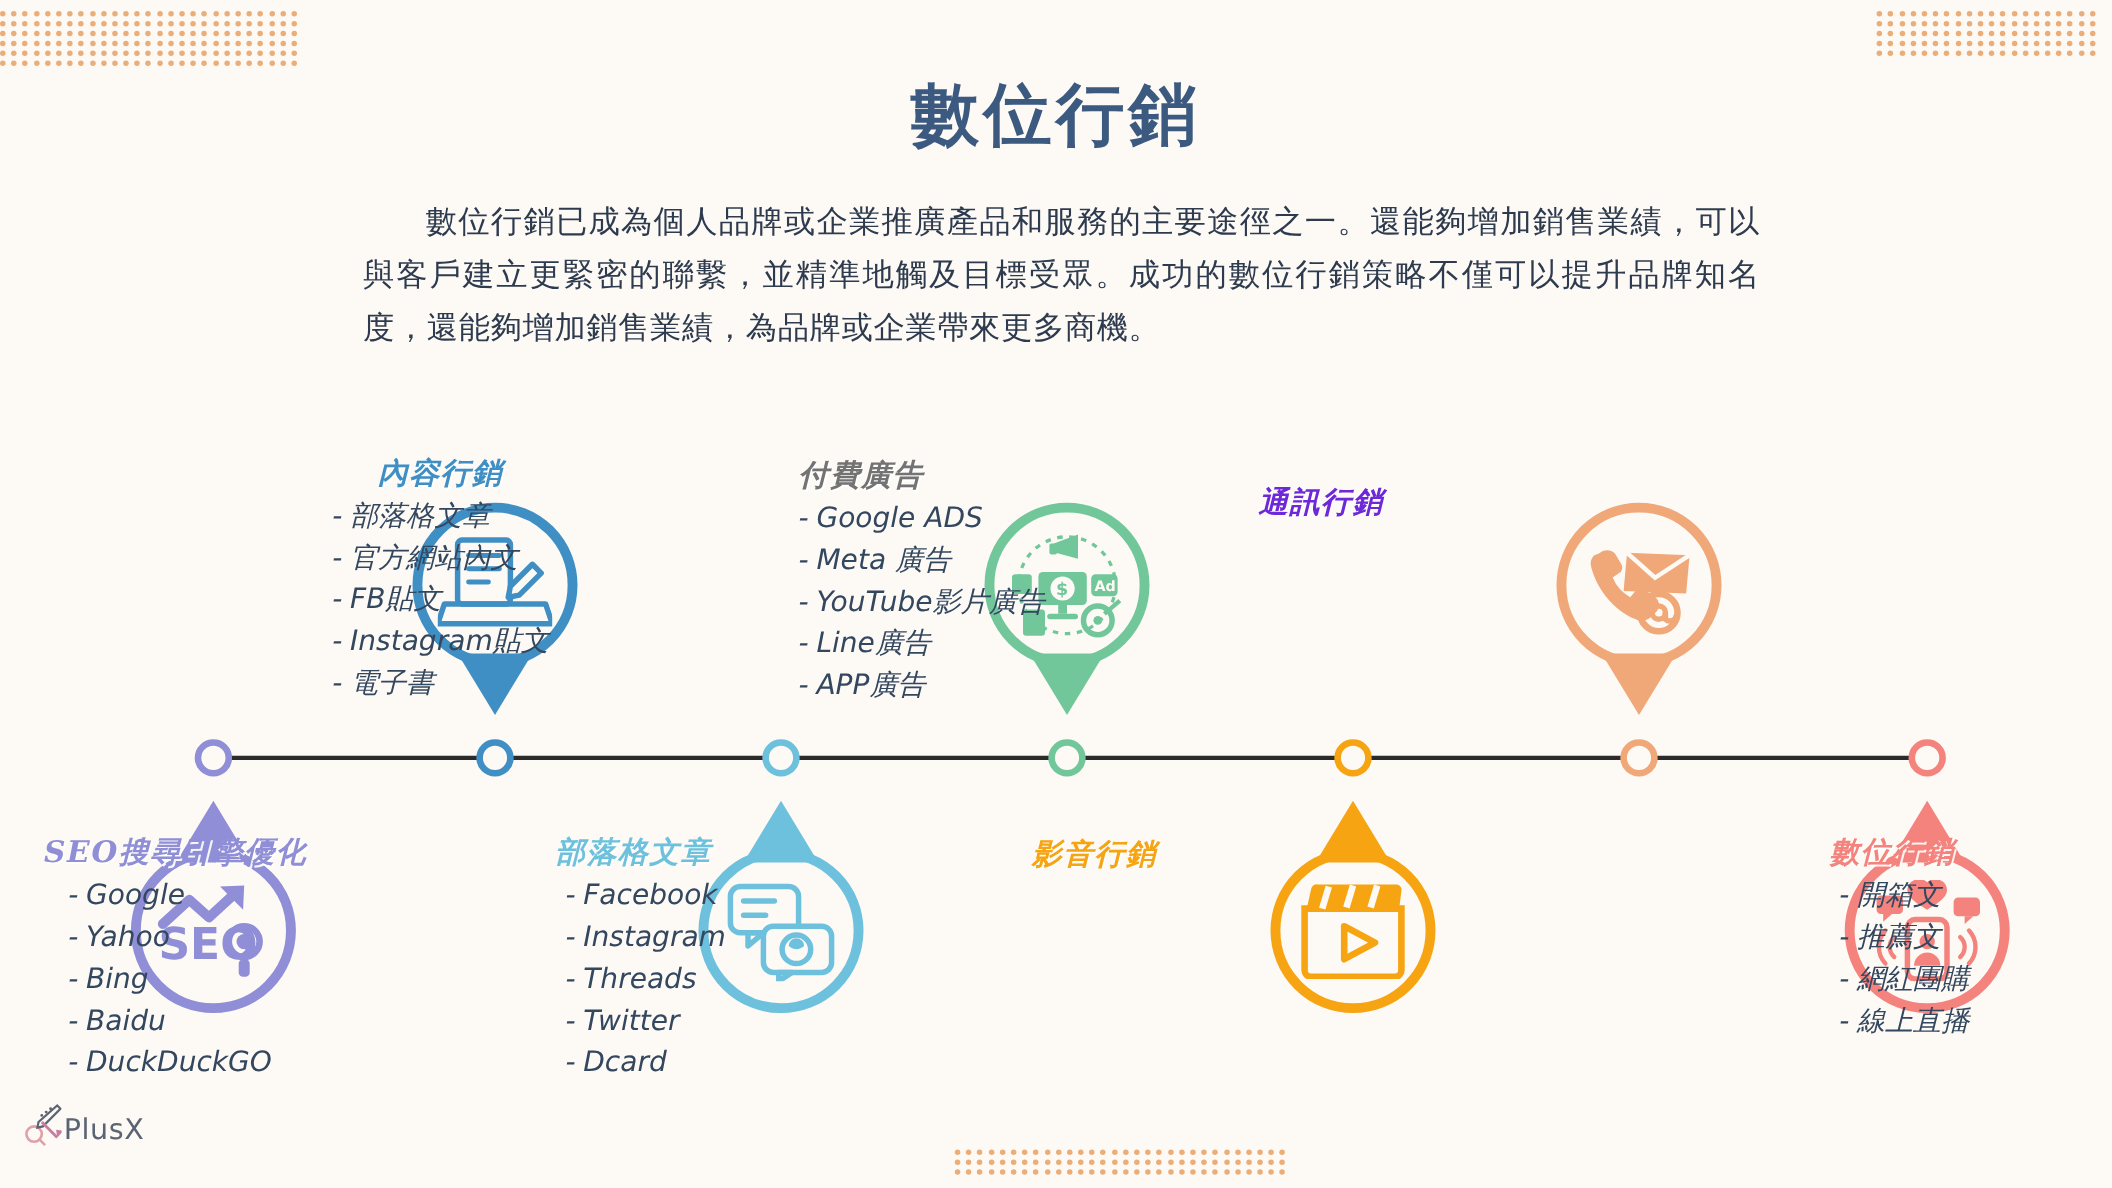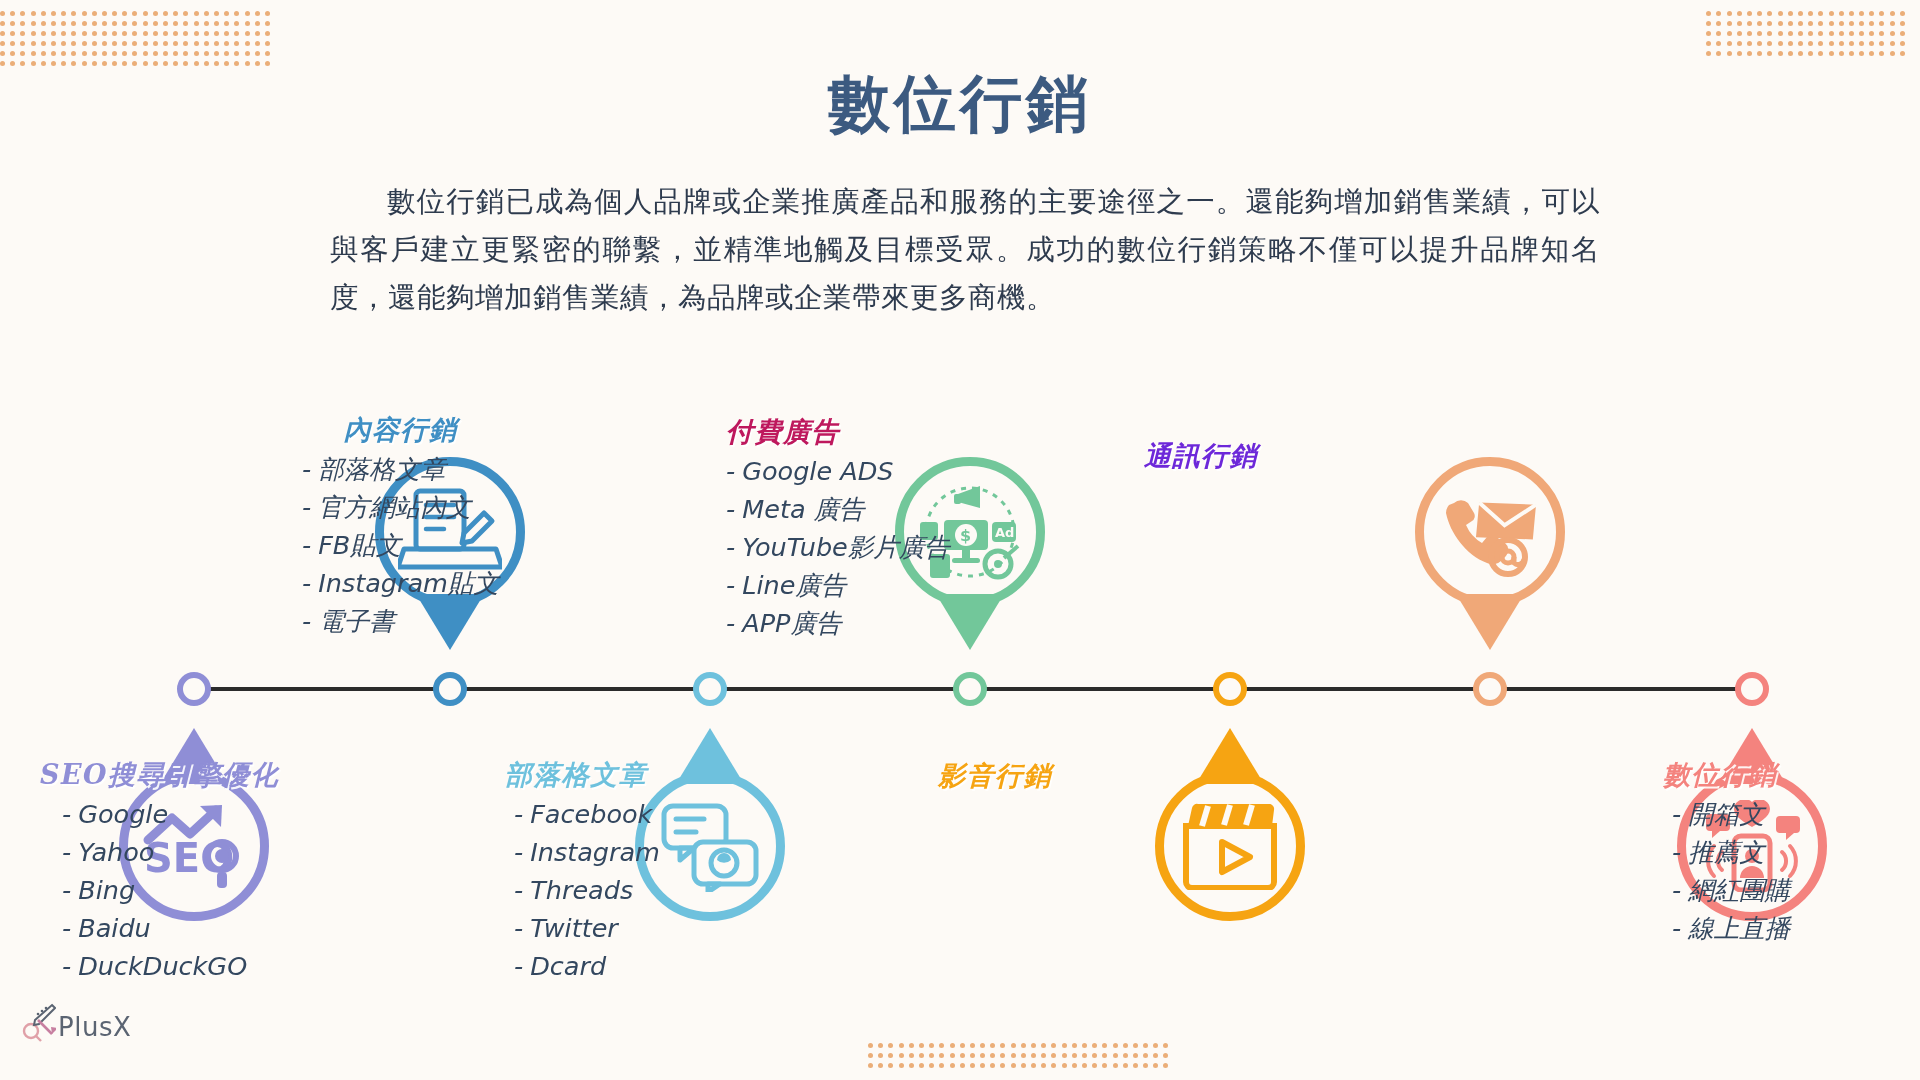--- a/index.html
+++ b/index.html
@@ -273,21 +273,21 @@
         <div class="heading c-center" style="color: rgb(110, 193, 221);">部落格文章</div>
         <ul style="padding-left: 22px;">
           <li><span class="dash">-</span>Facebook</li>
           <li><span class="dash">-</span>Instagram</li>
           <li><span class="dash">-</span>Threads</li>
           <li><span class="dash">-</span>Twitter</li>
           <li><span class="dash">-</span>Dcard</li>
         </ul>
       </div>
       <div class="block" style="left: 726px; top: 414px;">
-        <div class="heading c-left" style="color: #be185d;">付費廣告</div>
+        <div class="heading c-left" style="color: #737373;">付費廣告</div>
         <ul style="padding-left: 0px;">
           <li><span class="dash">-</span>Google  ADS</li>
           <li><span class="dash">-</span>Meta 廣告</li>
           <li><span class="dash">-</span>YouTube影片廣告</li>
           <li><span class="dash">-</span>Line廣告</li>
           <li><span class="dash">-</span>APP廣告</li>
         </ul>
       </div>
       <div class="block" style="left: 938px; top: 758px;">
         <div class="heading c-center" style="color: rgb(246, 164, 18);">影音行銷</div>

